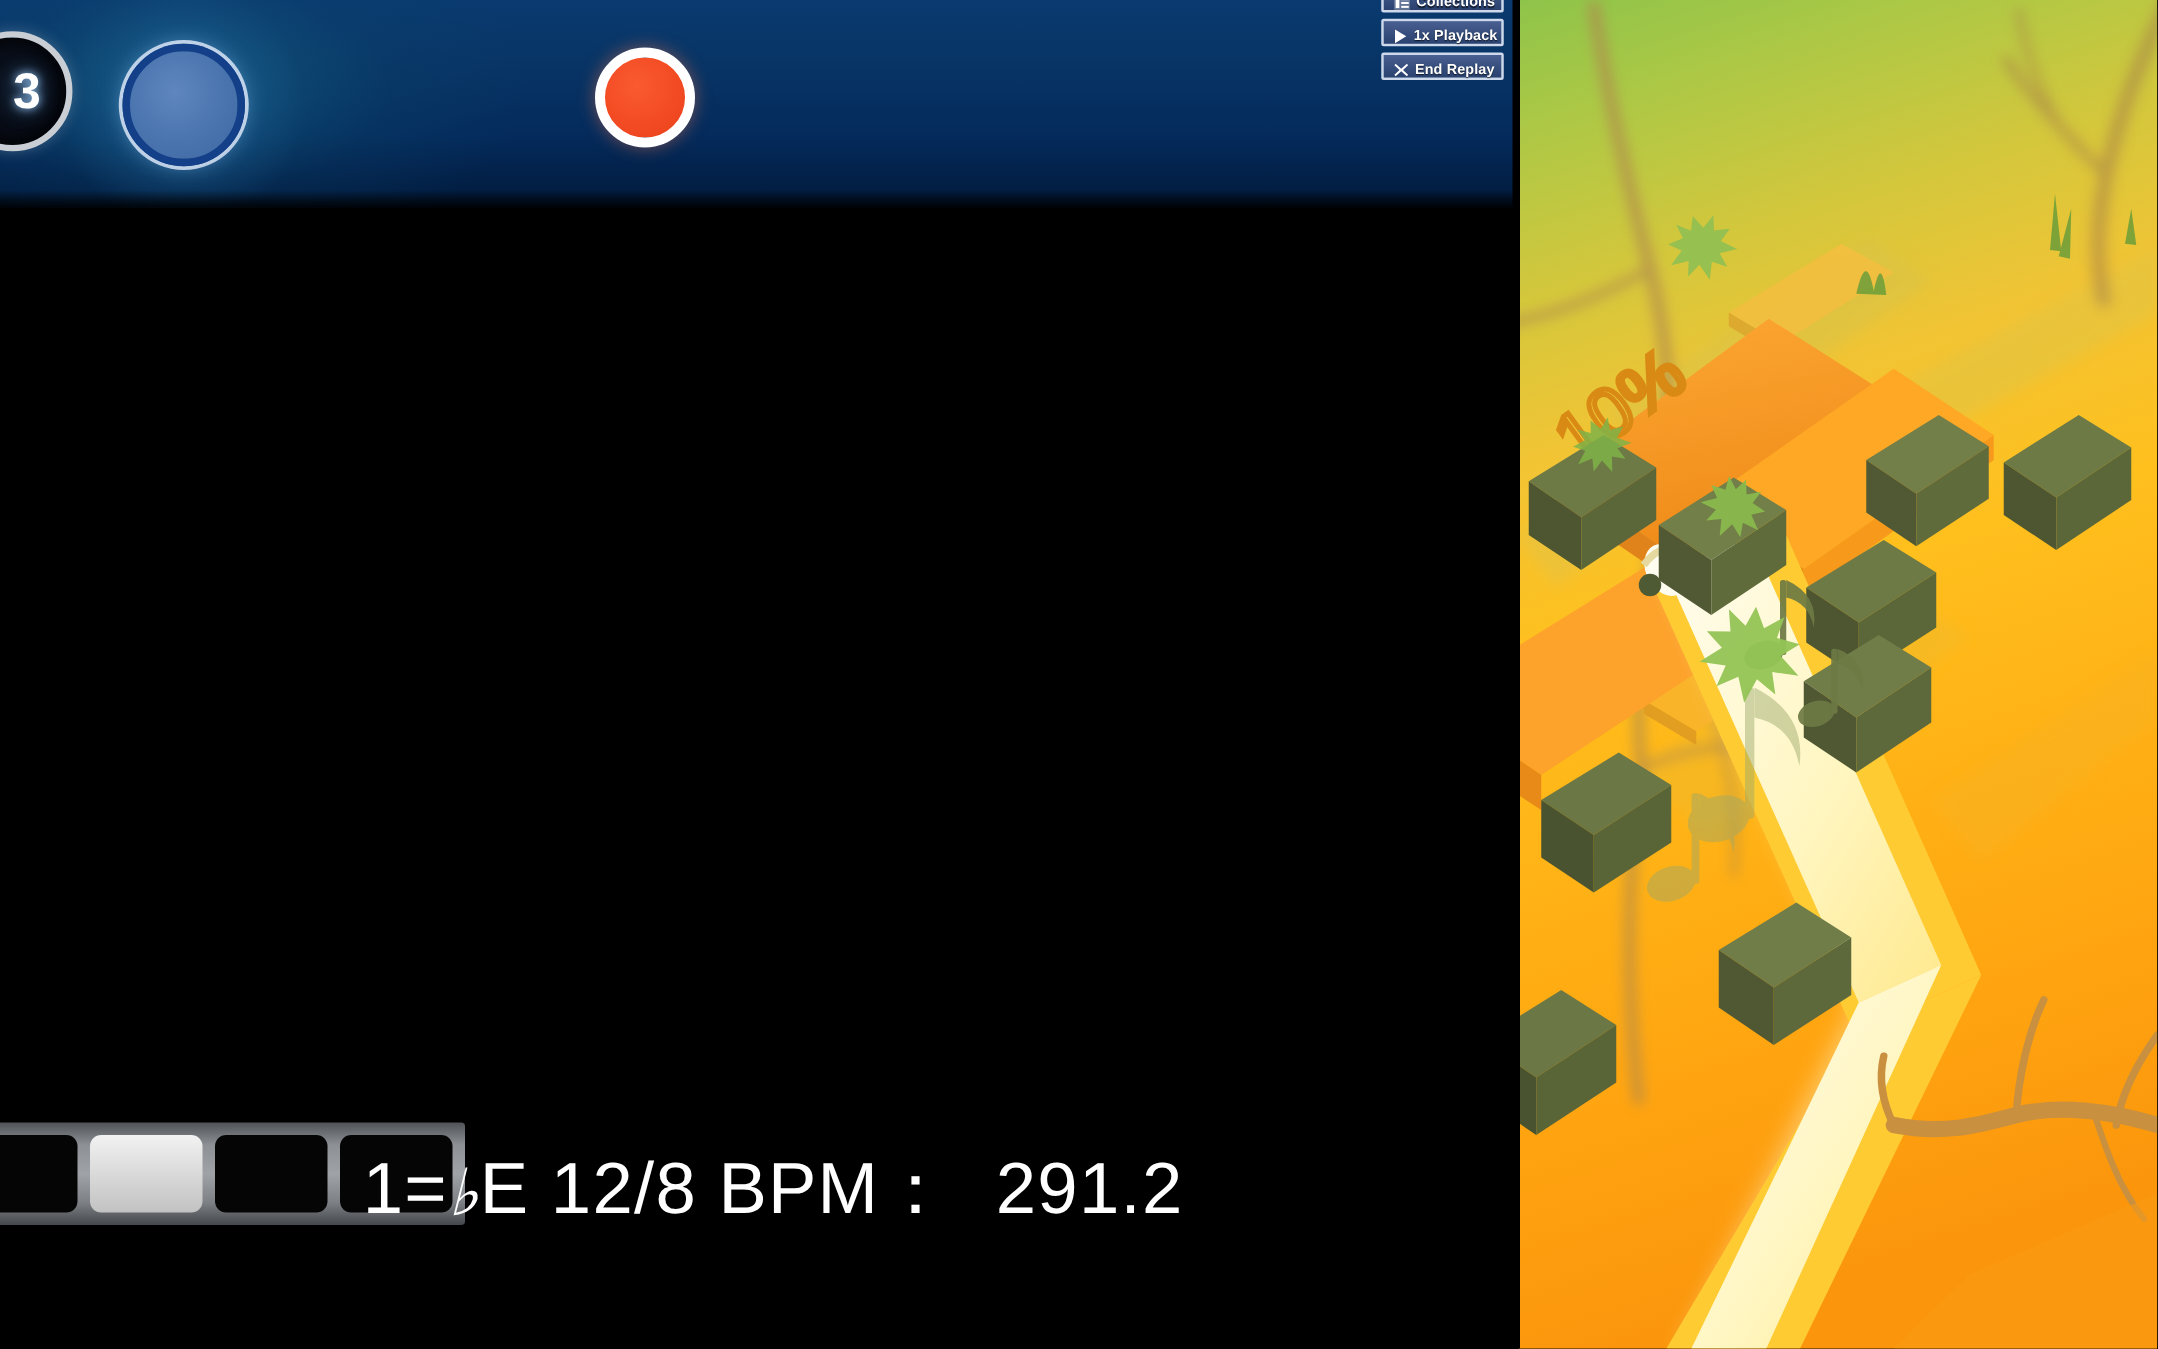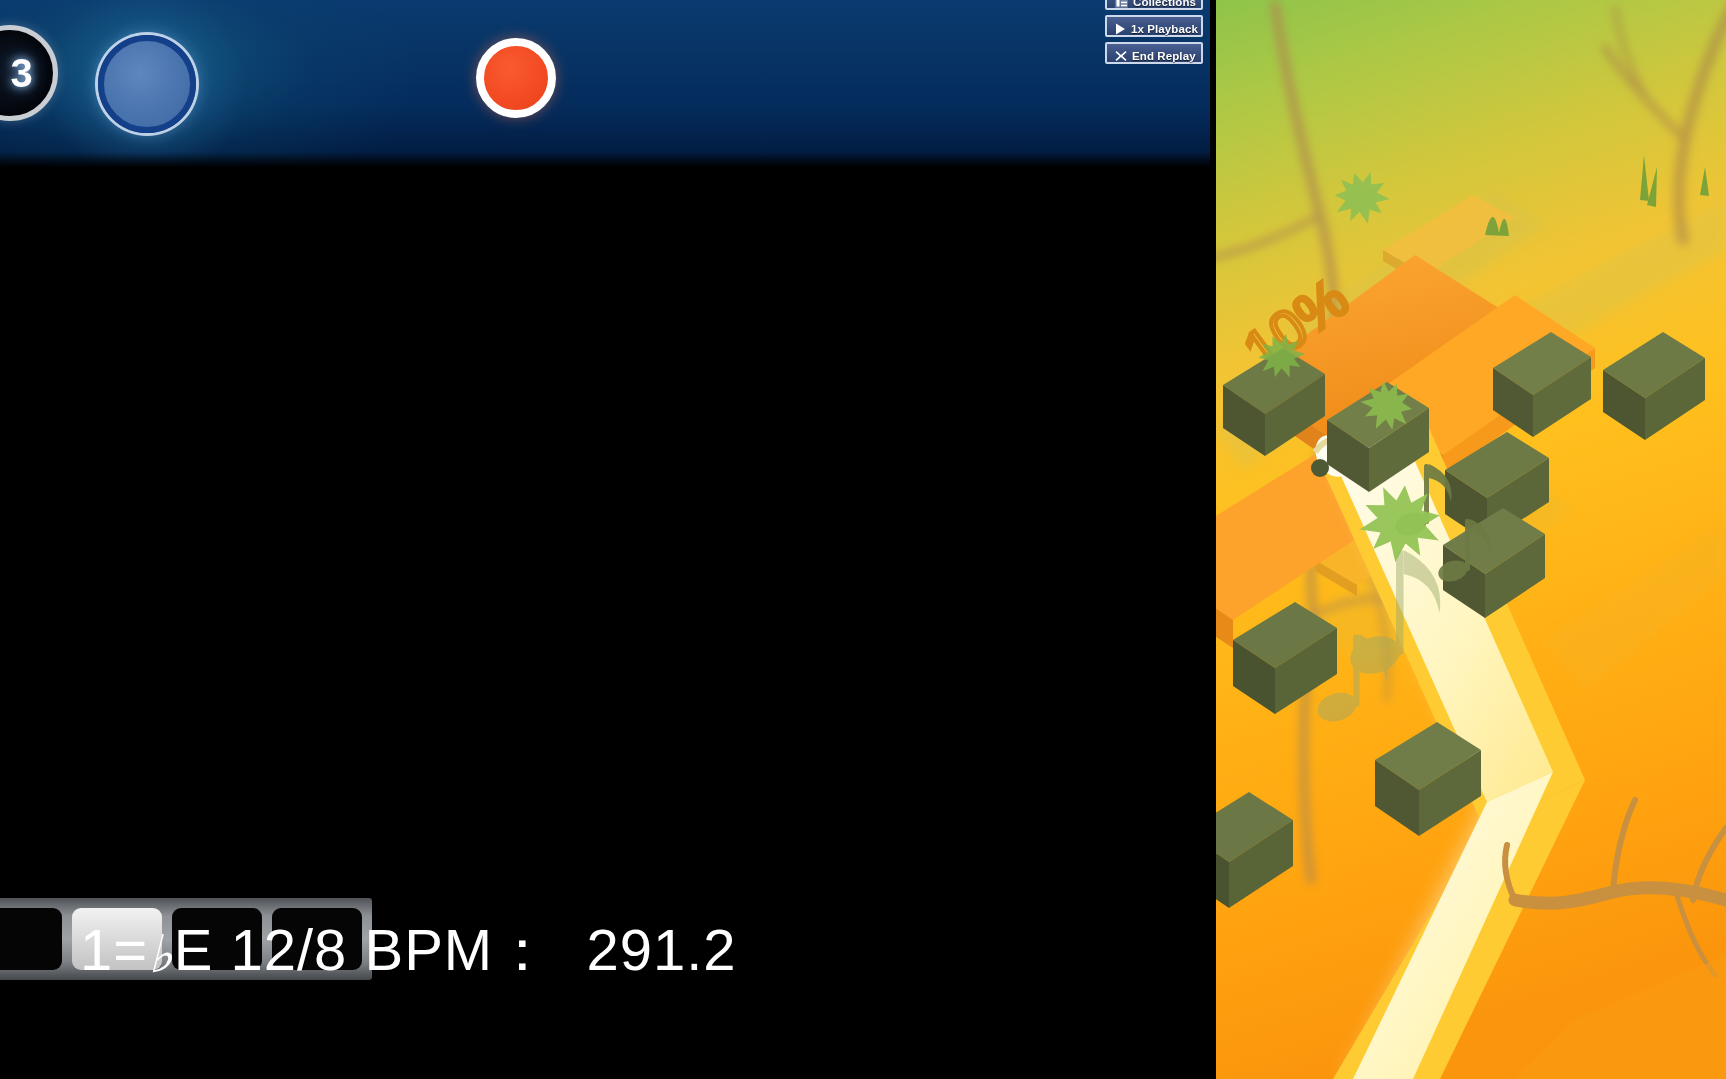--- a/index.html
+++ b/index.html
@@ -121,27 +121,28 @@
     height: 913px;
     background: #000000;
   }
 
   
   .song-info {
     position: absolute;
     left: 0;
     top: 912px;
     width: 1213px;
+    text-align: center;
     color: #ffffff;
     font-size: 58px;
     font-weight: 400;
     letter-spacing: 1px;
     font-family: "Liberation Sans", sans-serif;
     white-space: nowrap;
-    padding-left: 80px;
+    padding-left: 24px;
     box-sizing: border-box;
   }
   .song-info .flat {
     font-family: "Liberation Serif", serif;
     font-style: italic;
     font-size: 52px;
     vertical-align: -2px;
   }
 
   

